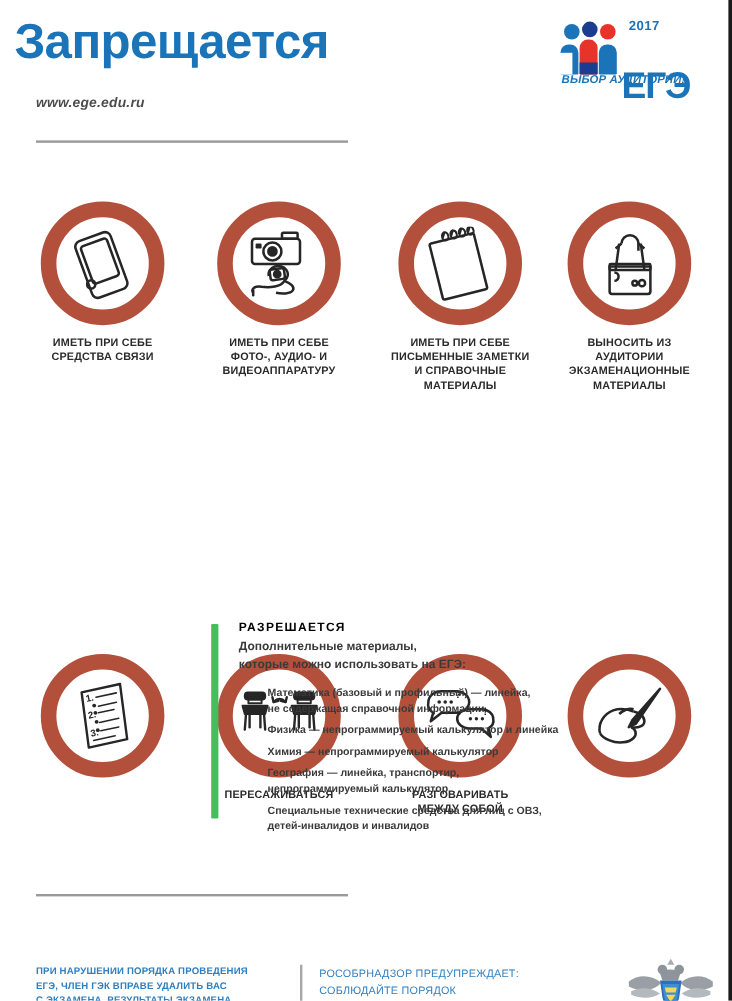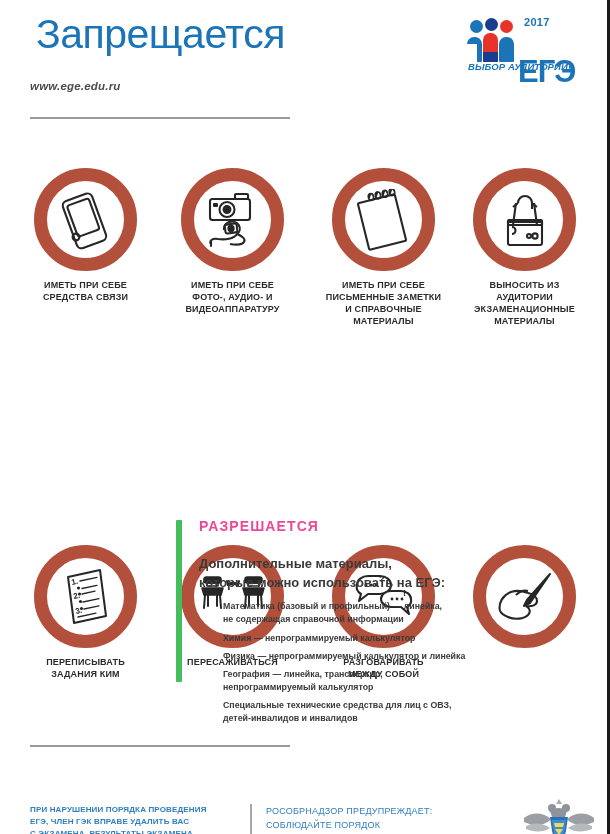--- a/index.html
+++ b/index.html
@@ -27,24 +27,24 @@
 
   
   .header {
     position: absolute;
     left: 0; top: 0;
     width: 610px;
     height: 120px;
   }
   .title {
     position: absolute;
-    left: 36px;
+    left: 12px;
     top: 14px;
     font-size: 41px;
-    font-weight: normal;
+    font-weight: bold;
     color: #1b74b8;
     letter-spacing: -0.5px;
     line-height: 1;
     white-space: nowrap;
   }
   .site-url {
     position: absolute;
     left: 30px;
     top: 80px;
     font-size: 11.5px;
@@ -199,28 +199,28 @@
     background: #45bd5c;
     border-radius: 1px;
   }
   .allowed-inner {
     position: absolute;
     left: 23px;
     top: 0;
     width: 385px;
   }
   .allowed-title {
-    font-size: 14px;
-    font-weight: bold;
-    color: #ec4899;
+    font-size: 10px;
+    font-weight: bold;
+    color: #000000;
     letter-spacing: 1.1px;
-    margin-bottom: 20px;
+    margin-bottom: 4px;
   }
   .allowed-intro {
-    font-size: 13px;
+    font-size: 10px;
     font-weight: bold;
     color: #3a3a3a;
     line-height: 1.48;
     margin-bottom: 8px;
     white-space: pre-line;
   }
   .allowed-item {
     font-size: 8.8px;
     font-weight: bold;
     color: #3a3a3a;
@@ -427,22 +427,20 @@
               <path d="M21 51 l18 -3.8"></path>
             </g>
             <g fill="#262626">
               <circle cx="21.5" cy="22" r="1.6"></circle>
               <circle cx="22.5" cy="28" r="1.6"></circle>
               <circle cx="23.5" cy="35.5" r="1.6"></circle>
               <circle cx="24.5" cy="42.5" r="1.6"></circle>
             </g>
           </svg>
         </div>
-        <div class="cell-label">ПЕРЕПИСЫВАТЬ
-ЗАДАНИЯ КИМ</div>
       </div>
 
       <div class="cell" style="left:160px; top:192px;">
         <div class="sign">
           <svg width="64" height="48" viewBox="0 0 64 48">
             <g fill="#262626" stroke="#262626" stroke-width="1.6" stroke-linejoin="round">
               <rect x="3" y="4" width="17" height="6" rx="2.5"></rect>
               <rect x="6" y="10" width="11" height="3" fill="none"></rect>
               <path d="M1 15 h21 l-2 7 h-17 z"></path>
               <g stroke-width="2" stroke-linecap="round">
@@ -517,22 +515,22 @@
   </div>
 
   <div class="allowed">
     <div class="allowed-bar"></div>
     <div class="allowed-inner">
       <div class="allowed-title">РАЗРЕШАЕТСЯ</div>
       <div class="allowed-intro">Дополнительные материалы,
 которые можно использовать на ЕГЭ:</div>
       <div class="allowed-item">Математика (базовый и профильный) — линейка,
 не содержащая справочной информации</div>
+      <div class="allowed-item">Физика — непрограммируемый калькулятор и линейка</div>
       <div class="allowed-item">Химия — непрограммируемый калькулятор</div>
-      <div class="allowed-item">Физика — непрограммируемый калькулятор и линейка</div>
       <div class="allowed-item">География — линейка, транспортир,
 непрограммируемый калькулятор</div>
       <div class="allowed-item">Специальные технические средства для лиц с ОВЗ,
 детей-инвалидов и инвалидов</div>
     </div>
   </div>
 
   <div class="footer-rule"></div>
   <div class="footer">
     <div class="footer-left">ПРИ НАРУШЕНИИ ПОРЯДКА ПРОВЕДЕНИЯ

